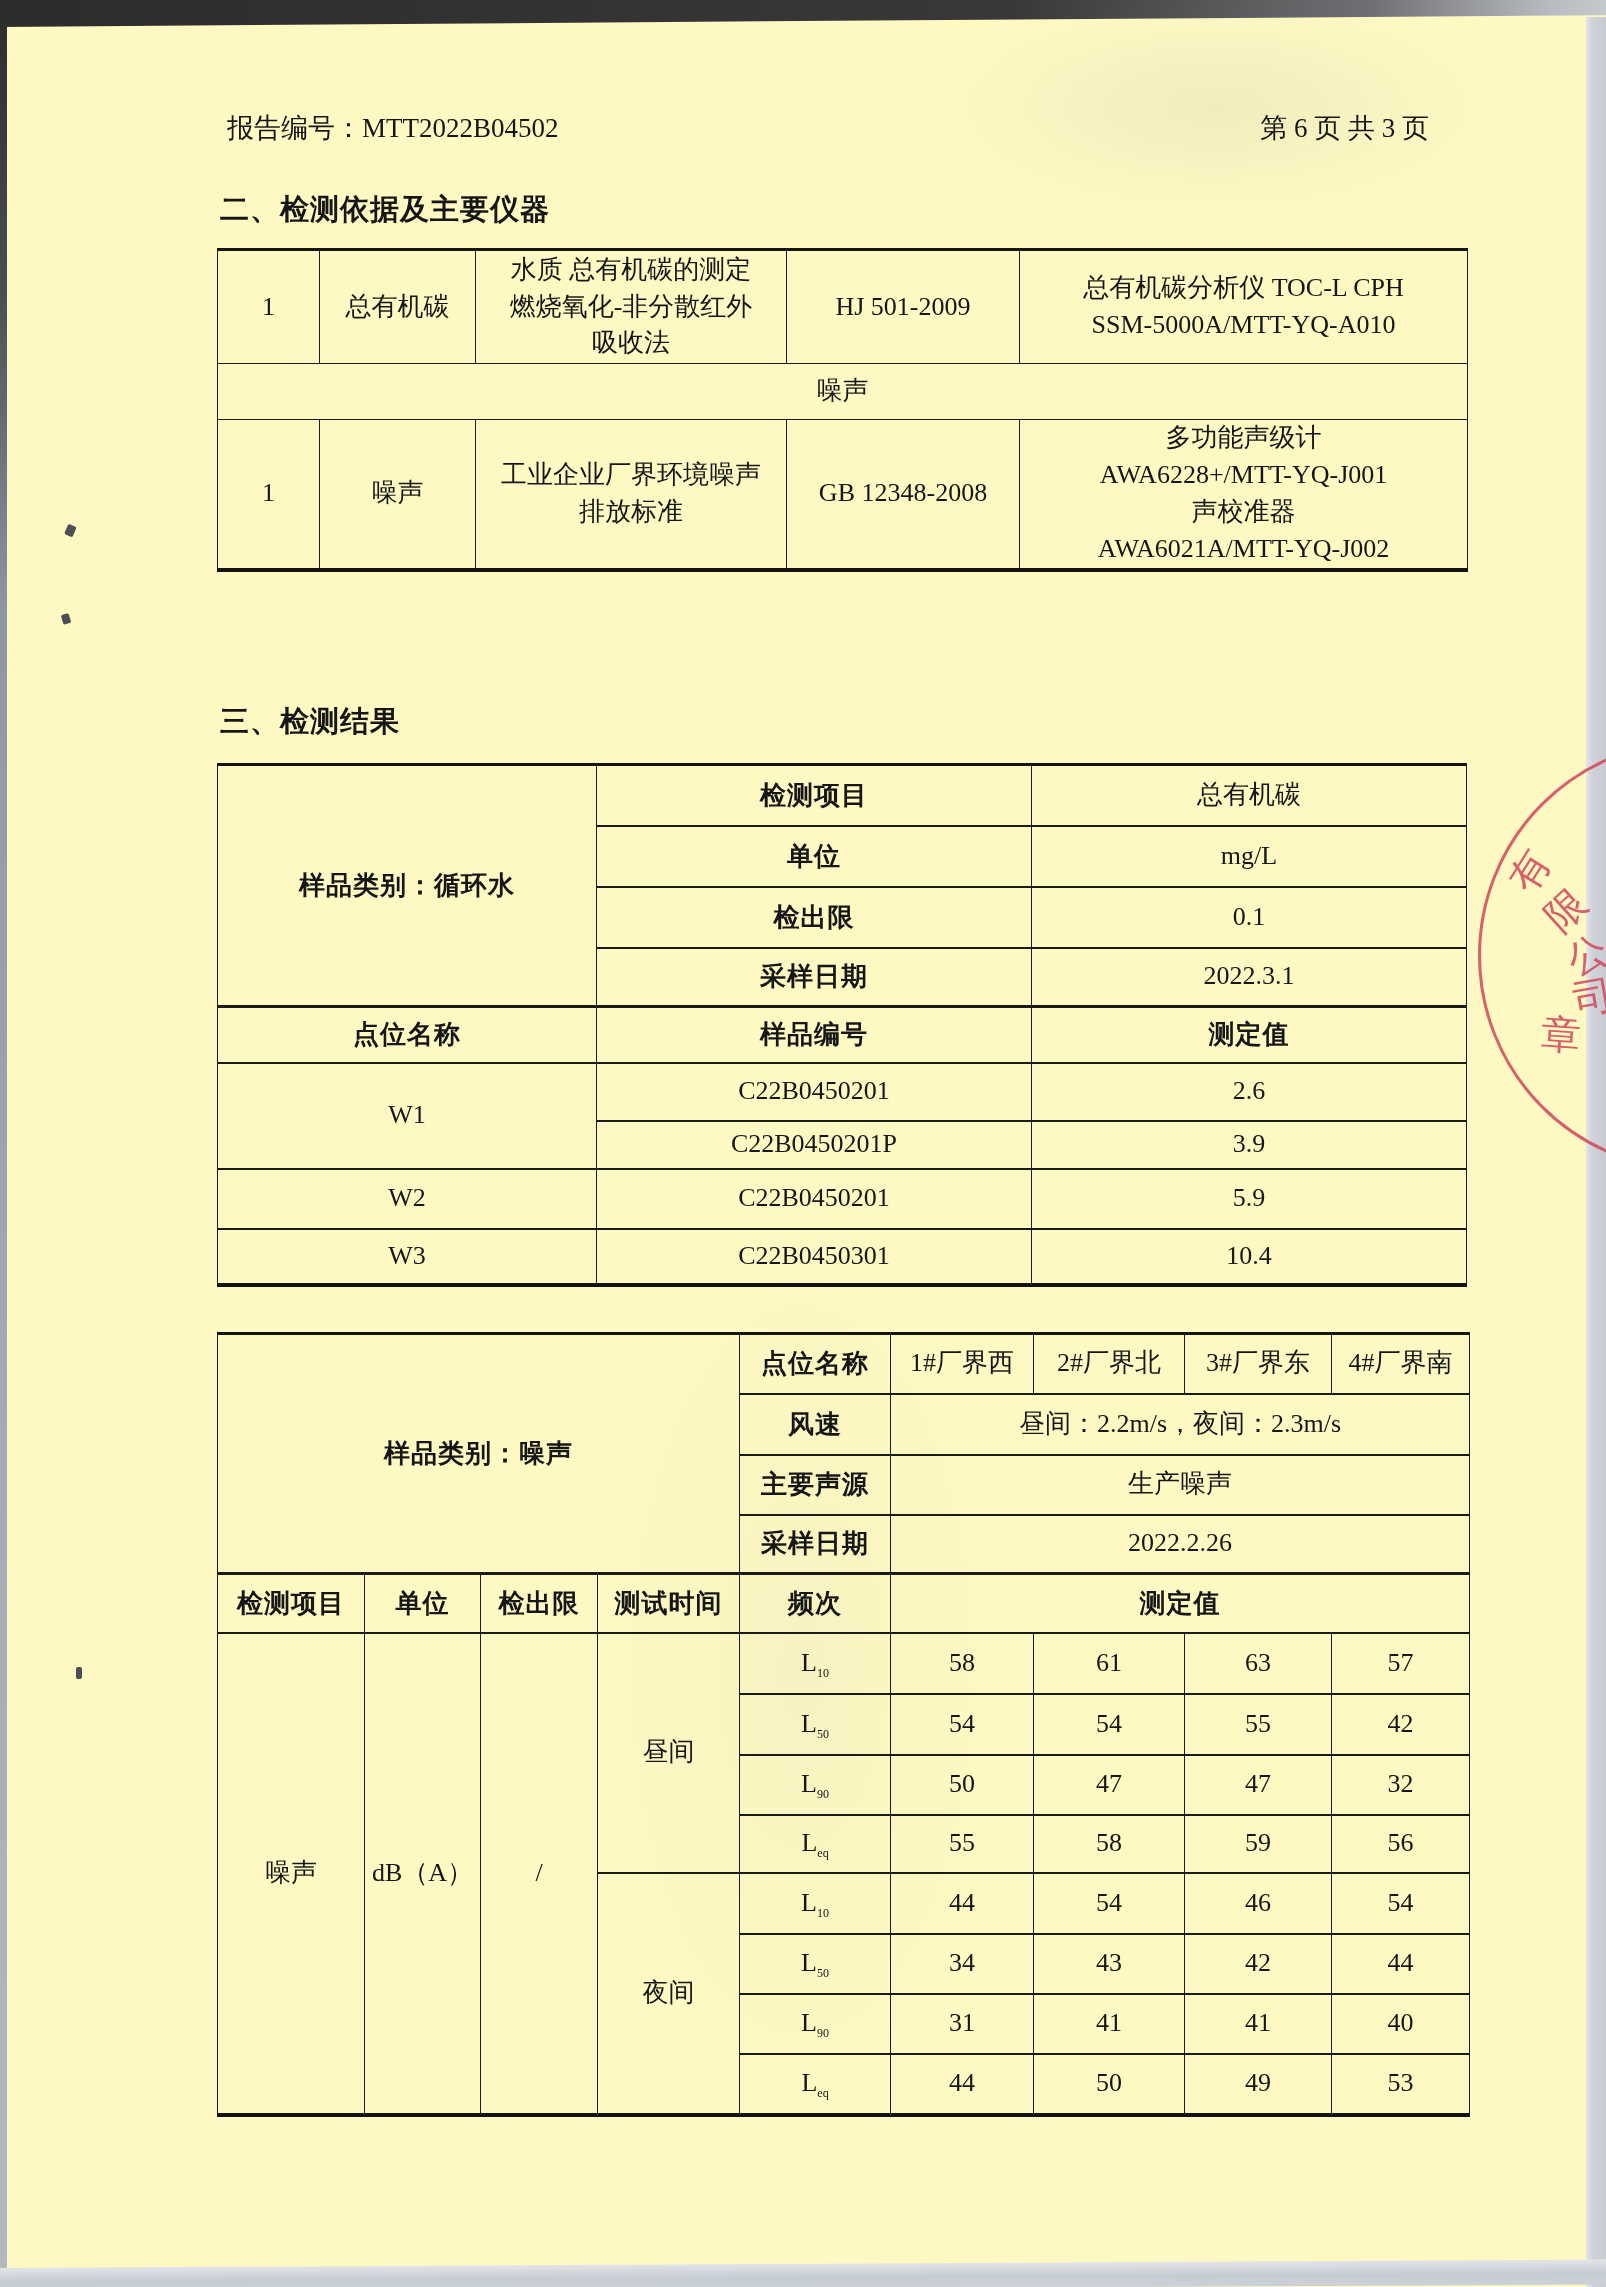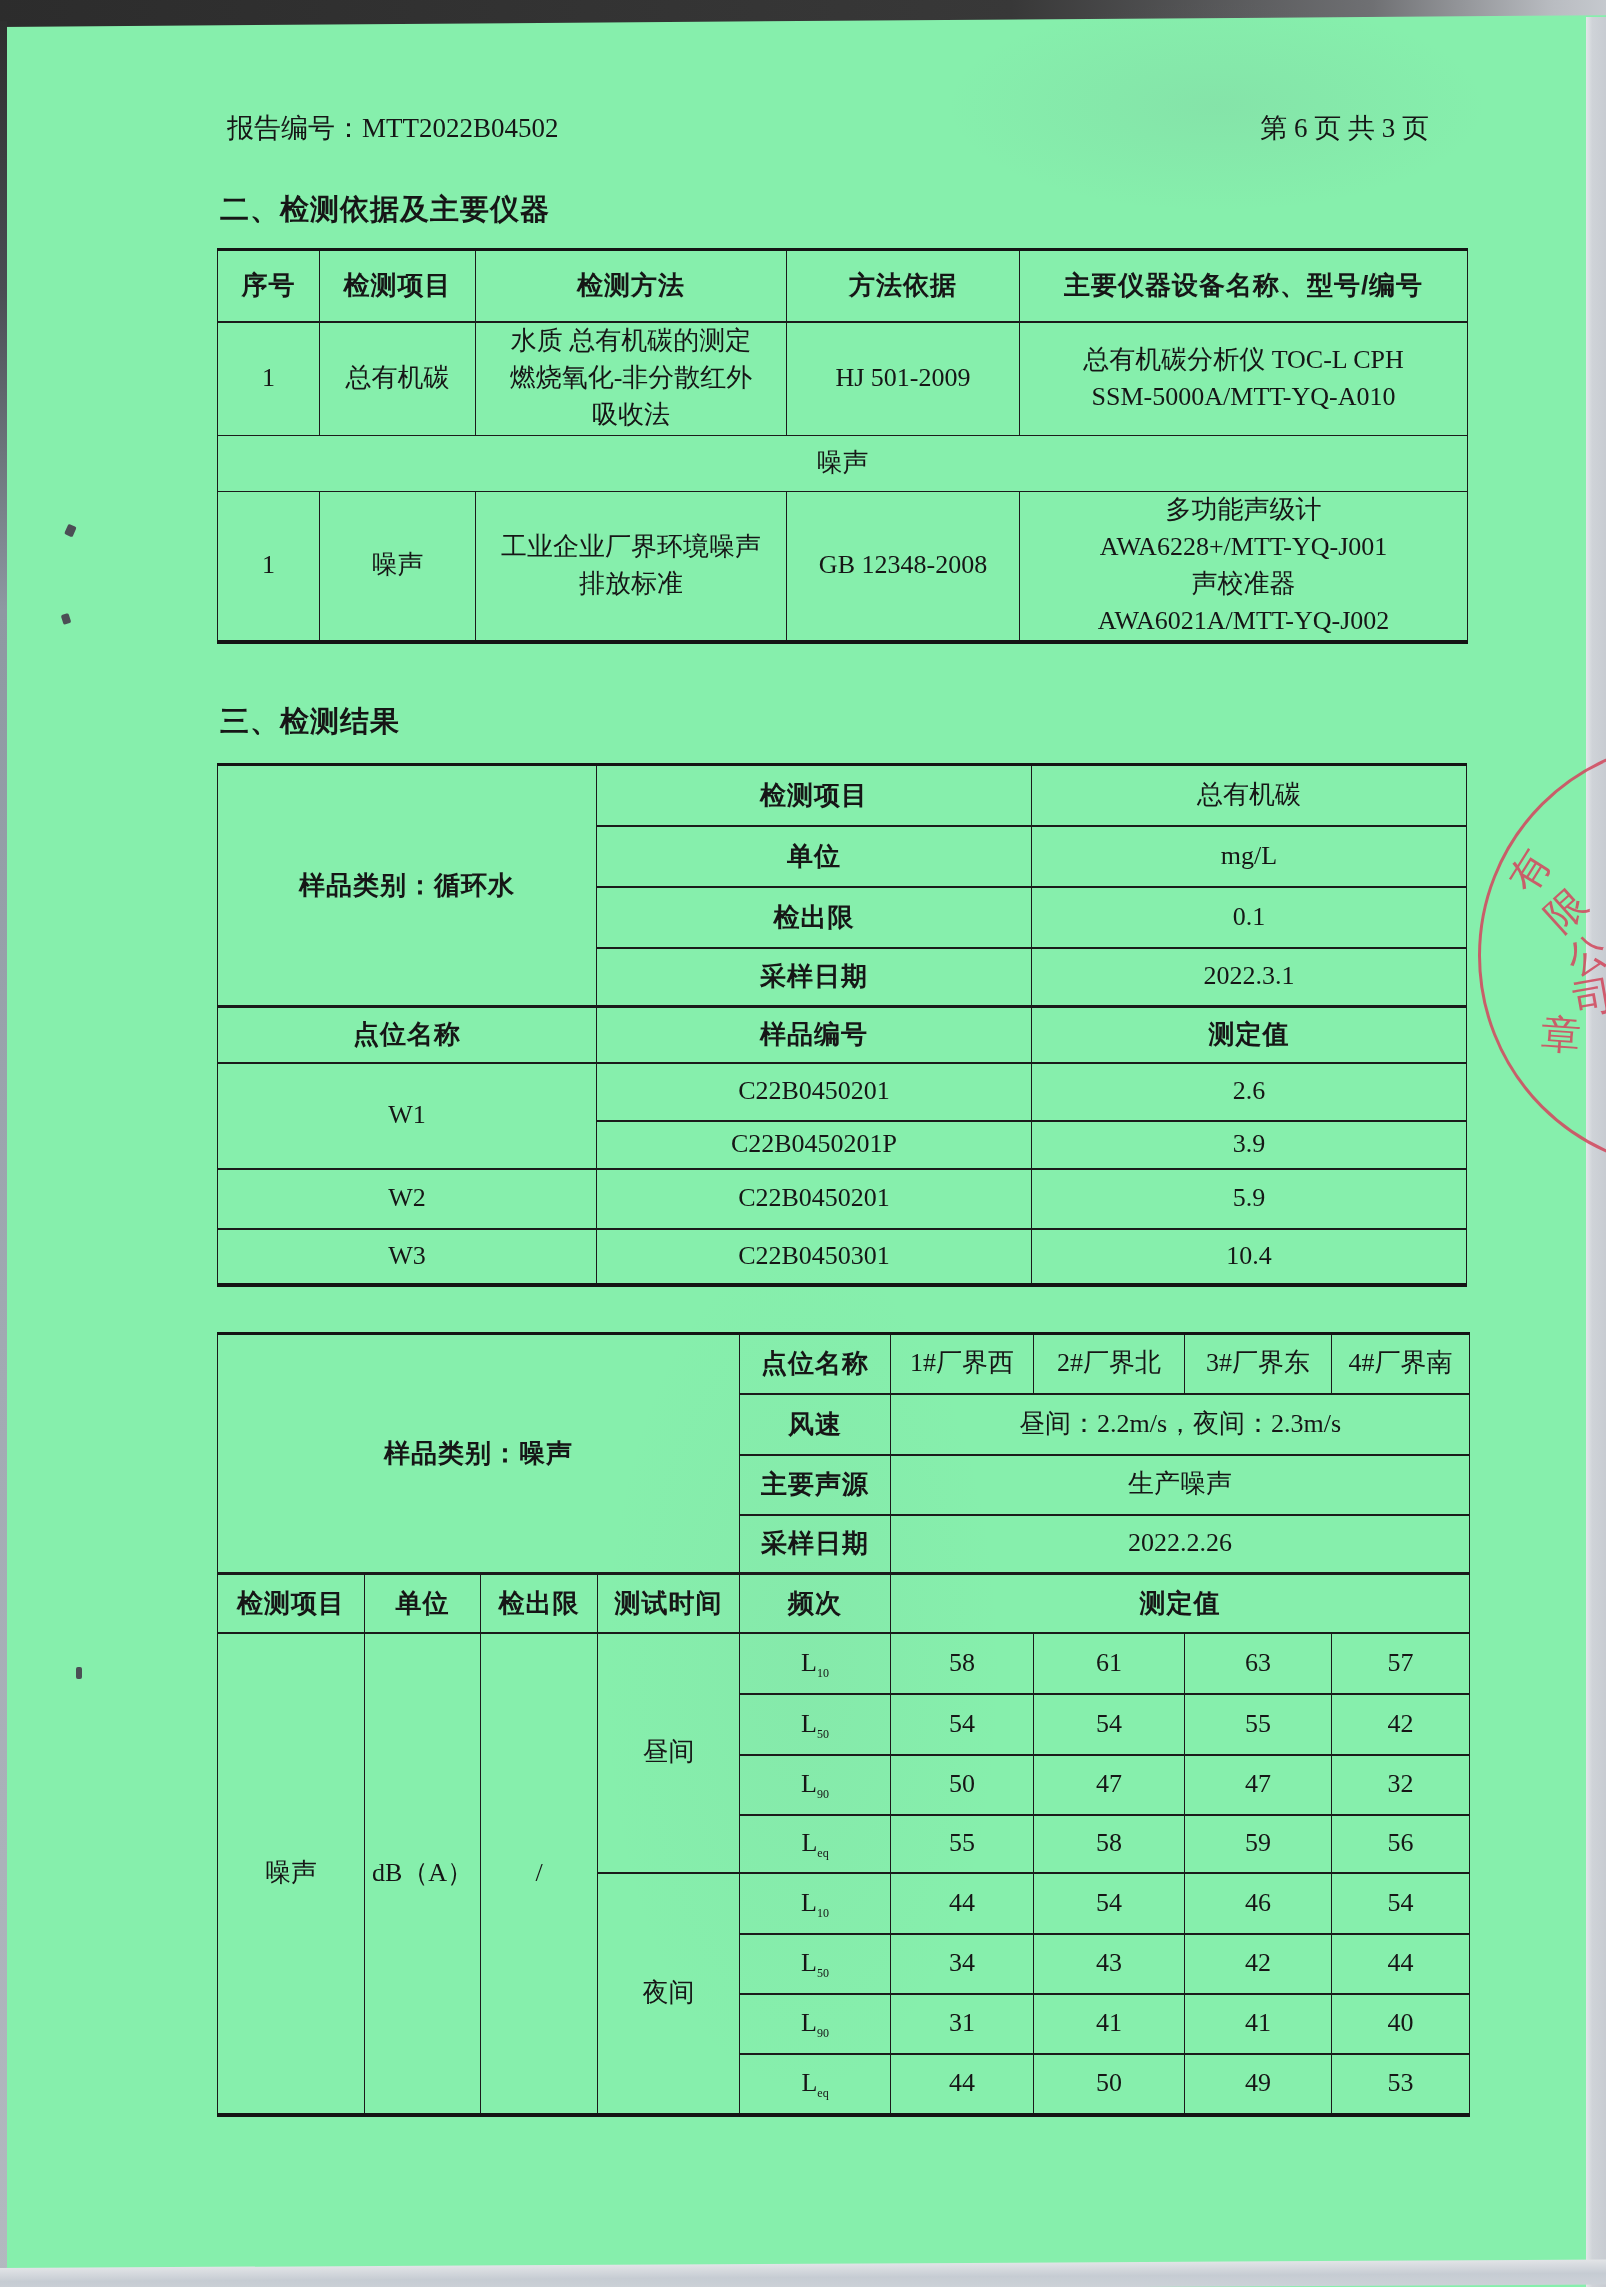--- a/index.html
+++ b/index.html
@@ -1,16 +1,16 @@
 <!DOCTYPE html>
 <html><head>
 <meta charset="utf-8">
 <style>
   html,body{margin:0;padding:0;background:#e9eaec;}
-  .scan{position:relative;width:1607px;height:2287px;background:#86efac;overflow:hidden;
+  .scan{position:relative;width:1607px;height:2287px;background:#fef9c3;overflow:hidden;
         font-family:"Liberation Serif","DejaVu Serif",serif;color:#161616;}
   
   .top-bar{position:absolute;left:-5.8px;top:0;width:1641px;height:27px;
            background:linear-gradient(to right,#2c2c2c 0%,#383838 62%,#6f7073 84%,#b9bcc1 95%,#ccd0d5 100%);
            transform:rotate(-0.42deg);transform-origin:0 0;}
   .left-edge{position:absolute;left:0;top:21px;width:6.8px;height:2266px;
              background:linear-gradient(to bottom,#2e2e2e 0%,#4a4e54 12%,#8e98a2 26%,#a2aab3 60%,#b3b9c0 100%);}
   .right-edge{position:absolute;right:0;top:17.4px;width:21px;height:2270px;
               background:linear-gradient(to left,#c7cbd1 0%,#cfd3d8 70%,#e4e6e9 100%);}
   .bottom-edge{position:absolute;left:-7.7px;top:2268px;width:1641px;height:25px;
@@ -79,27 +79,20 @@
 
   <table class="tbl t1">
     <colgroup>
         <col style="width:102px">
         <col style="width:156px">
         <col style="width:311px">
         <col style="width:233px">
         <col style="width:448px">
       </colgroup>
     <tbody>
-        <tr class="bb3" style="height:72px">
-      <td class="lbl">序号</td>
-      <td class="lbl">检测项目</td>
-      <td class="lbl">检测方法</td>
-      <td class="lbl">方法依据</td>
-      <td class="lbl">主要仪器设备名称、型号/编号</td>
-    </tr>
     <tr style="height:114px">
       <td class="val">1</td>
       <td class="val">总有机碳</td>
       <td class="val pre">水质 总有机碳的测定
 燃烧氧化-非分散红外
 吸收法</td>
       <td class="val">HJ 501-2009</td>
       <td class="val pre">总有机碳分析仪 TOC-L CPH
 SSM-5000A/MTT-YQ-A010</td>
     </tr>

